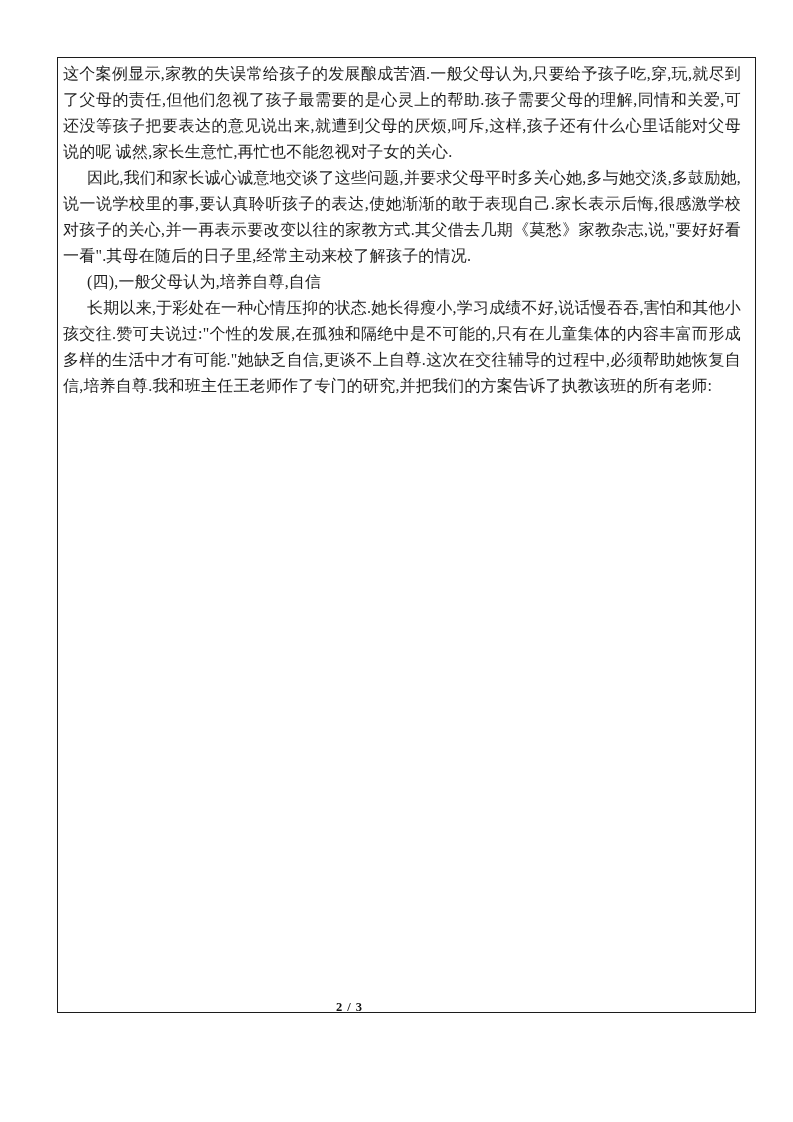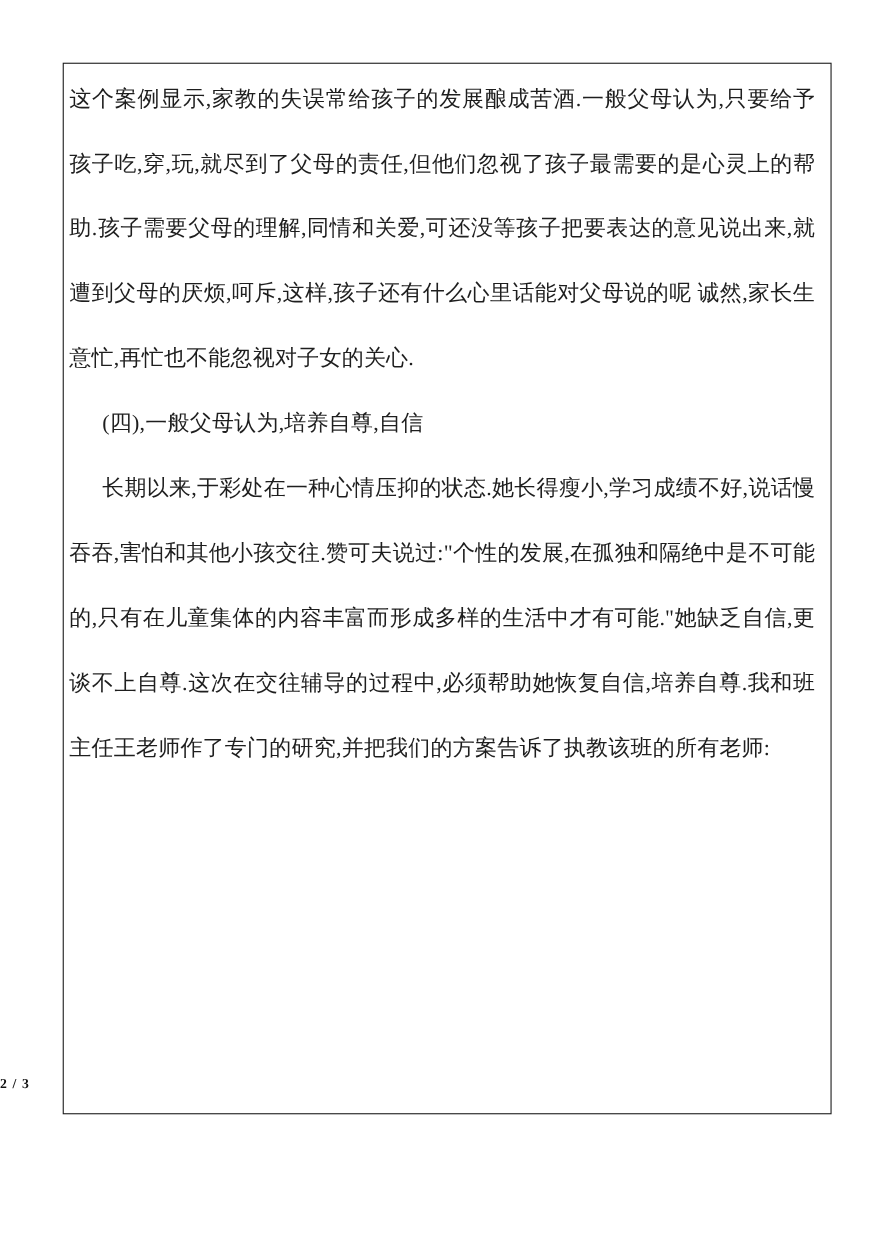--- a/index.html
+++ b/index.html
@@ -19,44 +19,46 @@
     width: 699px;
     height: 956px;
     border: 1.5px solid #1c1c1c;
     box-sizing: border-box;
     padding: 3px 14px 0 5px;
     overflow: hidden;
     background: #ffffff;
   }
   .para {
     margin: 0;
-    font-size: 20px;
-    line-height: 59px;
+    font-size: 16px;
+    line-height: 26px;
     text-align: justify;
     text-justify: inter-ideograph;
     word-break: break-all;
     letter-spacing: 0.2px;
   }
   .para.indent { text-indent: 1.5em; }
   .footer {
     position: absolute;
     left: 0;
-    top: 978px;
+    top: 1000px;
     width: 699px;
+    text-align: center;
     font-size: 12.5px;
     font-weight: bold;
     color: #111111;
     letter-spacing: 1px;
   }
 </style>
 </head>
 <body>
 
 <div class="page-root">
   <div class="frame">
     <div class="content" id="doc-body">
         <p class="para">这个案例显示,家教的失误常给孩子的发展酿成苦酒.一般父母认为,只要给予孩子吃,穿,玩,就尽到了父母的责任,但他们忽视了孩子最需要的是心灵上的帮助.孩子需要父母的理解,同情和关爱,可还没等孩子把要表达的意见说出来,就遭到父母的厌烦,呵斥,这样,孩子还有什么心里话能对父母说的呢 诚然,家长生意忙,再忙也不能忽视对子女的关心.</p>
+        <p class="para indent">因此,我们和家长诚心诚意地交谈了这些问题,并要求父母平时多关心她,多与她交淡,多鼓励她,说一说学校里的事,要认真聆听孩子的表达,使她渐渐的敢于表现自己.家长表示后悔,很感激学校对孩子的关心,并一再表示要改变以往的家教方式.其父借去几期《莫愁》家教杂志,说,"要好好看一看".其母在随后的日子里,经常主动来校了解孩子的情况.</p>
         <p class="para indent">(四),一般父母认为,培养自尊,自信</p>
         <p class="para indent">长期以来,于彩处在一种心情压抑的状态.她长得瘦小,学习成绩不好,说话慢吞吞,害怕和其他小孩交往.赞可夫说过:"个性的发展,在孤独和隔绝中是不可能的,只有在儿童集体的内容丰富而形成多样的生活中才有可能."她缺乏自信,更谈不上自尊.这次在交往辅导的过程中,必须帮助她恢复自信,培养自尊.我和班主任王老师作了专门的研究,并把我们的方案告诉了执教该班的所有老师:</p>
       </div>
   </div>
   <div class="footer">2 / 3</div>
 </div>
 
 </body></html>

